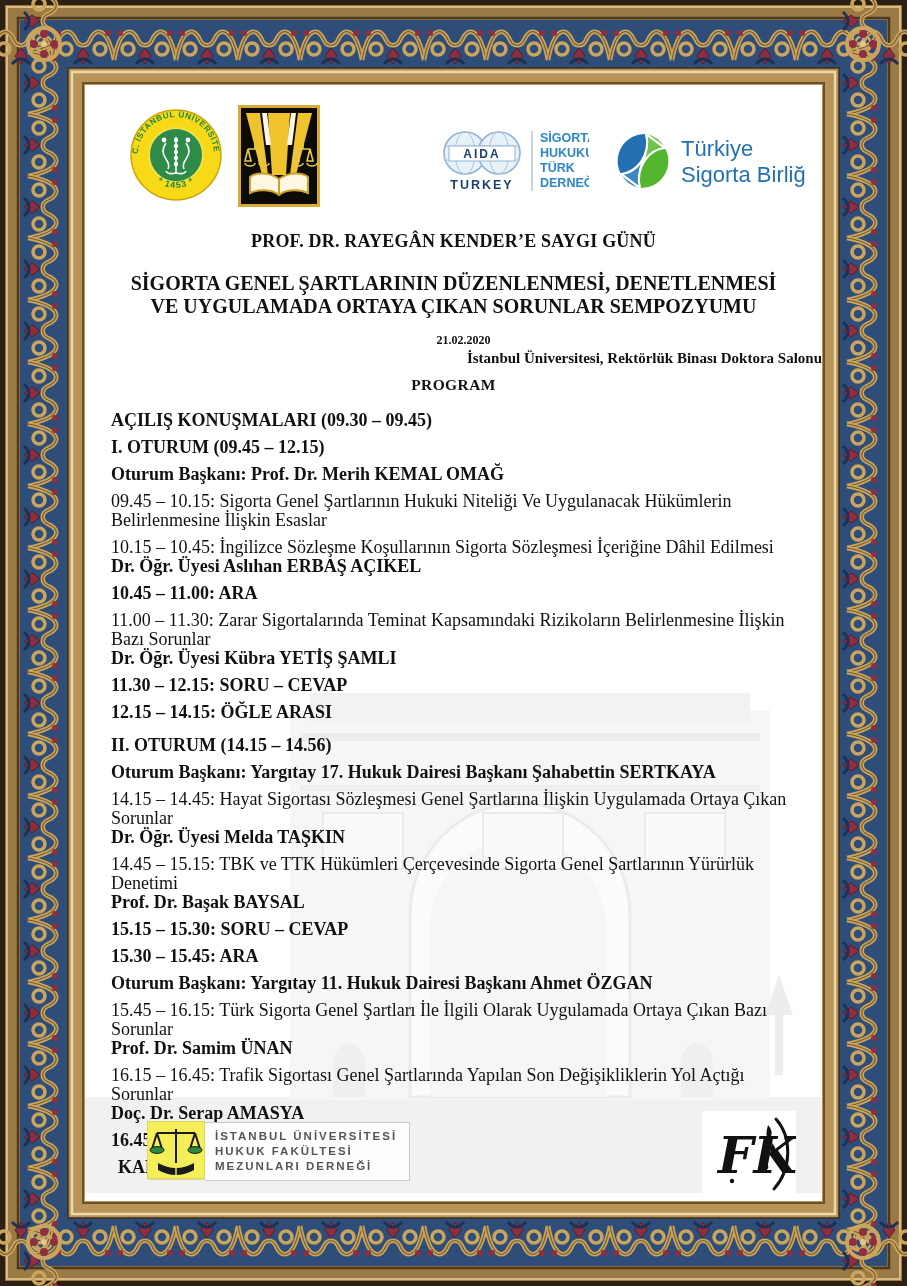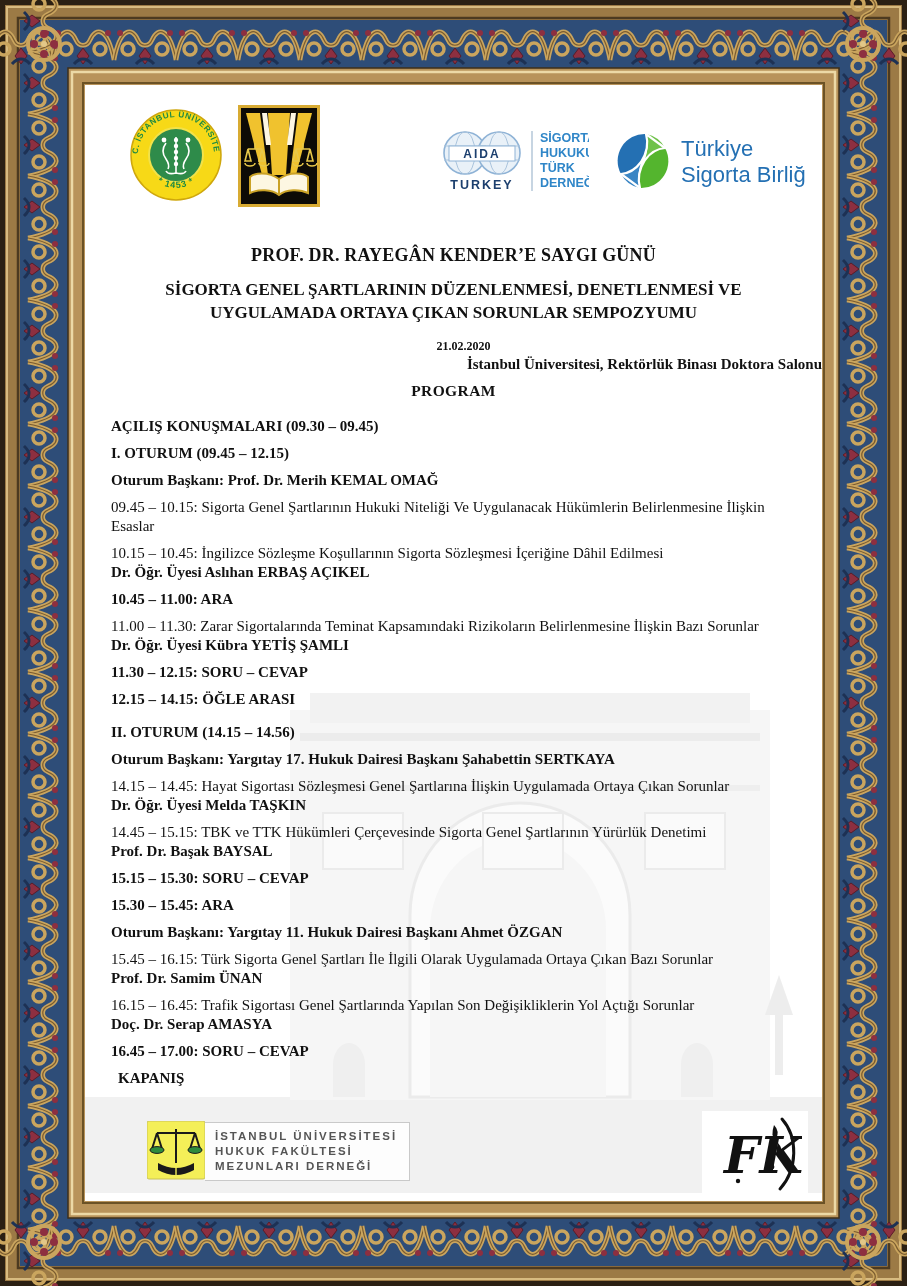--- a/index.html
+++ b/index.html
@@ -11,39 +11,39 @@
   .content{position:relative;z-index:1;width:100%;height:100%;}
 
   .header{position:relative;height:130px;}
   .logo{position:absolute;}
   .logo-seal{left:45px;top:22px;}
   .logo-law{left:153px;top:20px;}
   .logo-aida{left:352px;top:40px;}
   .logo-tsb{left:528px;top:44px;}
 
   .title-block{text-align:center;}
-  .main-title{font-size:18px;font-weight:bold;margin-top:30px;letter-spacing:.2px;font-family:Liberation Serif, serif;}
-  .sub-title{font-size:17px;font-weight:bold;margin:12px auto 0;max-width:655px;line-height:23px;}
+  .main-title{font-size:18px;font-weight:bold;margin-top:16px;letter-spacing:.2px;font-family:Liberation Serif, serif;}
+  .sub-title{font-size:20px;font-weight:bold;margin:20px auto 0;max-width:655px;line-height:23px;}
   .date-line{font-size:12px;font-weight:bold;margin-top:15px;padding-left:20px;}
   .venue-line{font-size:15px;font-weight:bold;margin-top:2px;text-align:right;}
   .program-heading{font-size:15.5px;font-weight:bold;margin-top:9px;margin-bottom:17px;letter-spacing:.4px;}
 
-  .program{padding:0 26px;font-size:15px;line-height:19px;}
+  .program{padding:0 26px;font-size:18px;line-height:19px;}
   .p-item{margin-bottom:8px;}
   .p-item.bold{font-weight:bold;}
   .p-item.gap{margin-top:14px;}
   .p-item.indent{padding-left:7px;}
   .talk-line{font-weight:normal;}
   .talk-speaker{font-weight:bold;}
 
   .footer-alumni{position:absolute;left:26px;top:1036px;display:flex;align-items:center;z-index:2;padding-left:36px;}
   .alumni-label{background:#fdfdfd;border:1px solid #c9c9c9;border-left:none;padding:6px 12px 6px 10px;
     font-family:"Liberation Sans","DejaVu Sans",sans-serif;font-size:11.5px;font-weight:bold;
     letter-spacing:2px;color:#555;line-height:15px;white-space:nowrap;}
-  .footer-monogram{position:absolute;left:617px;top:1026px;width:106px;height:88px;background:#fff;z-index:2;
+  .footer-monogram{position:absolute;left:617px;top:1026px;width:94px;height:88px;background:#fff;z-index:2;
     display:flex;align-items:center;justify-content:center;}
 
   .seal-wrap,.law-wrap,.aida-wrap,.tsb-wrap{display:block;}
 </style>
 </head>
 <body>
 
 <div class="canvas">
 
   <svg class="frame-svg" width="907" height="1286" viewBox="0 0 907 1286">

